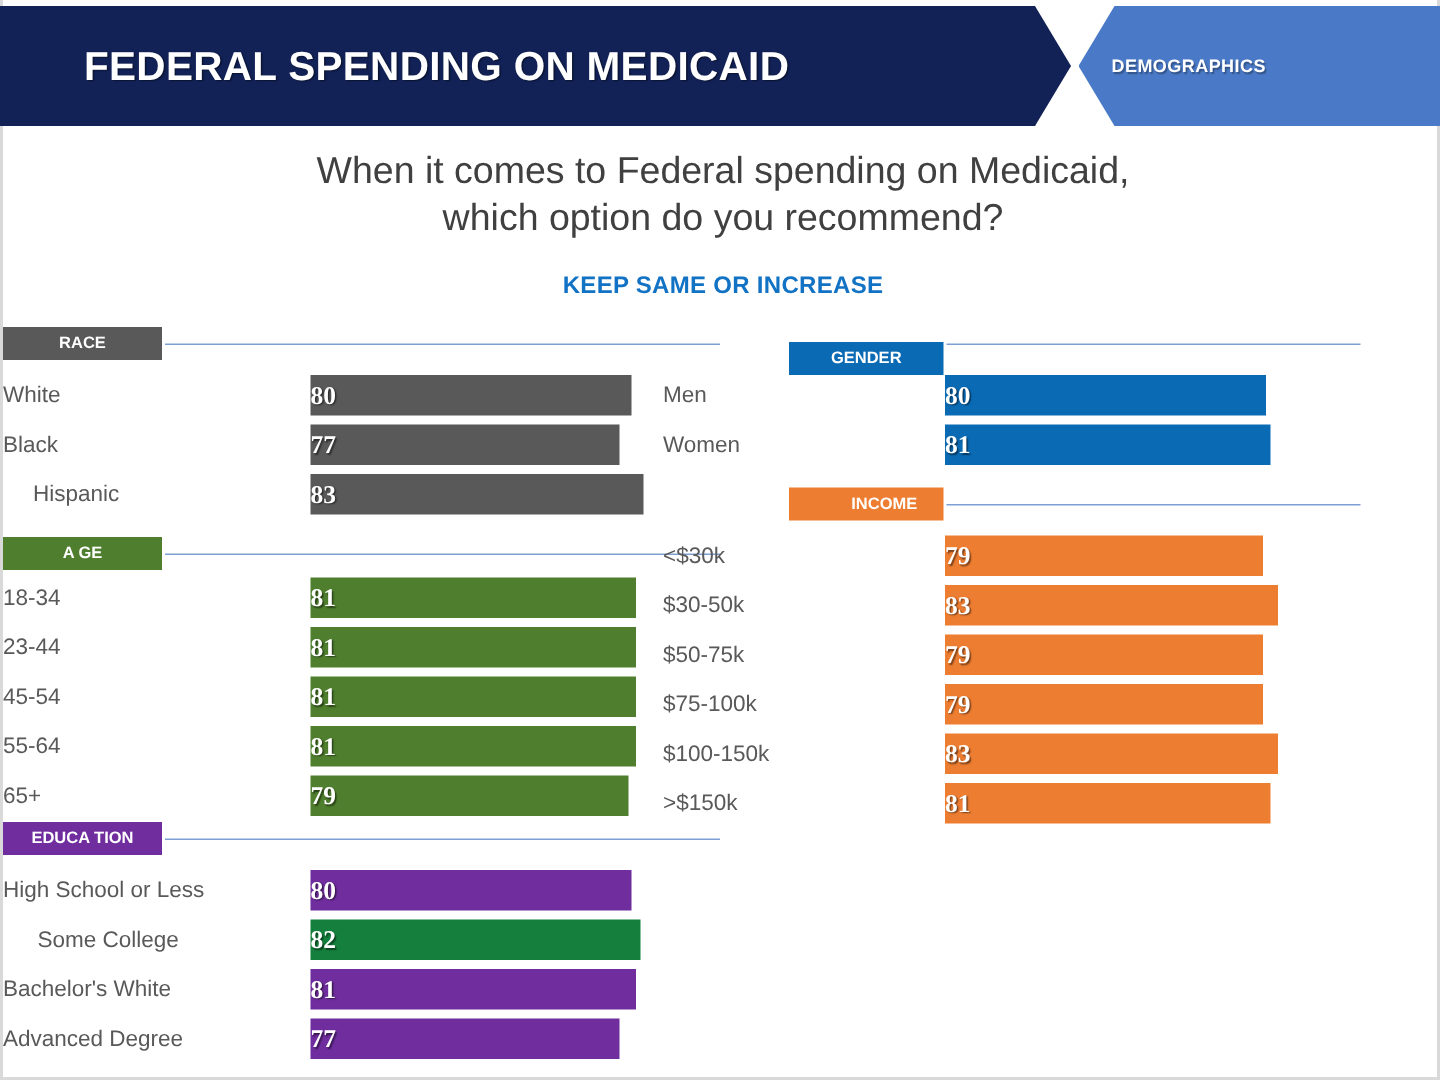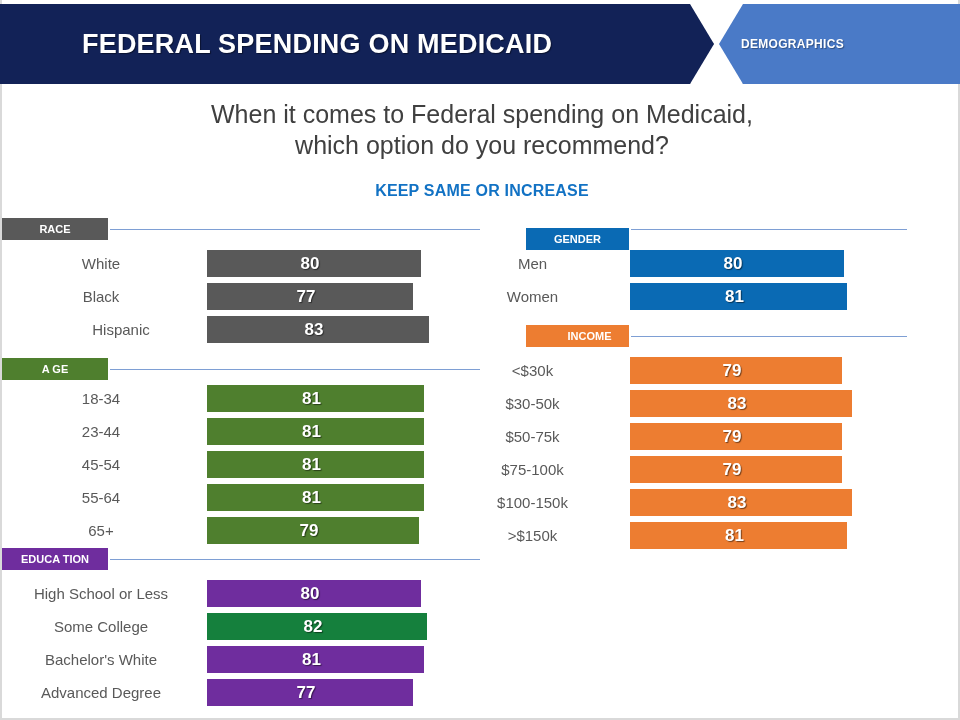--- a/index.html
+++ b/index.html
@@ -27,21 +27,21 @@
     background:#122257;
     clip-path:polygon(0 0, 692px 0, 716px 40px, 692px 80px, 0 80px);
     box-shadow:3px 4px 5px rgba(0,0,0,0.35);
     display:flex;align-items:center;
   }
   .title-text{
     color:#ffffff;
     font-size:27px;
     font-weight:bold;
     letter-spacing:0.2px;
-    margin-left:84px;
+    margin-left:58px;
     text-shadow:1px 1px 1px rgba(0,0,0,0.45);
     white-space:nowrap;
   }
   .tag-chevron{
     position:absolute;left:717px;top:0;width:247px;height:80px;
     background:#4a7ac7;
     clip-path:polygon(24px 0, 247px 0, 247px 80px, 24px 80px, 0 40px);
     box-shadow:3px 4px 5px rgba(0,0,0,0.3);
     display:flex;align-items:center;
   }
@@ -70,27 +70,27 @@
     position:absolute;top:0;height:22px;
     display:flex;align-items:center;justify-content:center;
     color:#ffffff;font-size:11px;font-weight:bold;
     box-sizing:border-box;
   }
   .panel-rule{
     position:absolute;top:11px;height:1px;background:#7e9fd4;
   }
   .row-label{
     position:absolute;top:0;
-    text-align:center;color:#595959;font-size:15px;
+    text-align:left;color:#595959;font-size:15px;
     white-space:nowrap;
     line-height:1;
   }
   .bar{
     position:absolute;top:0;
-    display:flex;align-items:center;justify-content:center;
+    display:flex;align-items:center;justify-content:flex-start;font-family:Liberation Serif, serif;
   }
   .bar-value{
     color:#ffffff;font-size:17px;font-weight:bold;
     margin-right:8px;
     text-shadow:1px 1px 1px rgba(0,0,0,0.5);
   }
 </style>
 </head>
 <body>
 
@@ -158,21 +158,21 @@
       </div>
       <div class="panel" style="left: 0px; top: 0px; width: 960px;">
         <div class="panel-badge" style="left: 0px; top: 548px; width: 106px; background: rgb(111, 45, 158); position: absolute;">
           <span>EDUCA TION</span>
         </div>
         <div class="panel-rule" style="position: absolute; left: 108px; top: 559px; width: 370px;"></div>
         <div class="row-label" style="position: absolute; left: 0px; width: 198px; top: 586px;">High School or Less</div>
         <div class="bar" style="position: absolute; left: 205px; top: 580px; height: 27px; width: 214px; background: rgb(111, 45, 158);">
           <span class="bar-value">80</span>
         </div>
-        <div class="row-label" style="position: absolute; left: 0px; width: 198px; top: 619px;">Some College</div>
+        <div class="row-label" style="position: absolute; left: 0px; width: 198px; top: 619px; padding-left: 23px;">Some College</div>
         <div class="bar" style="position: absolute; left: 205px; top: 613px; height: 27px; width: 220px; background: #15803d;">
           <span class="bar-value">82</span>
         </div>
         <div class="row-label" style="position: absolute; left: 0px; width: 198px; top: 652px;">Bachelor's White</div>
         <div class="bar" style="position: absolute; left: 205px; top: 646px; height: 27px; width: 217px; background: rgb(111, 45, 158);">
           <span class="bar-value">81</span>
         </div>
         <div class="row-label" style="position: absolute; left: 0px; width: 198px; top: 685px;">Advanced Degree</div>
         <div class="bar" style="position: absolute; left: 205px; top: 679px; height: 27px; width: 206px; background: rgb(111, 45, 158);">
           <span class="bar-value">77</span>

